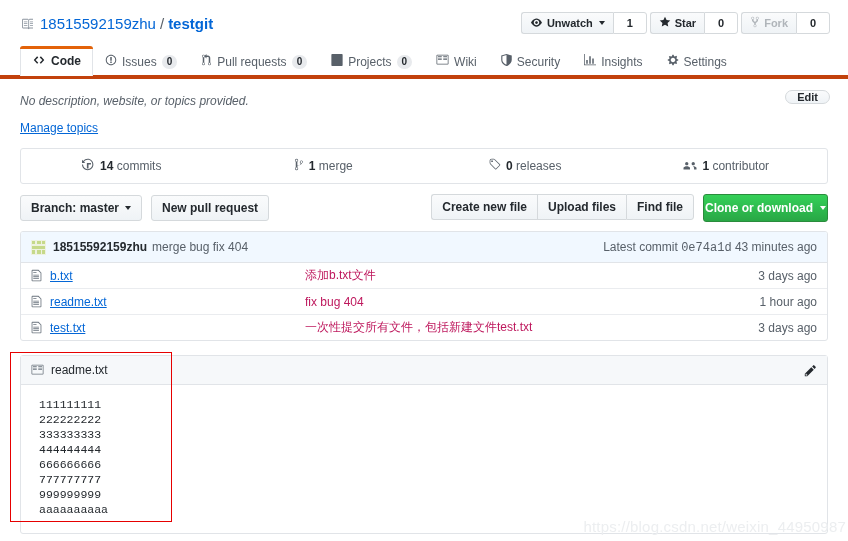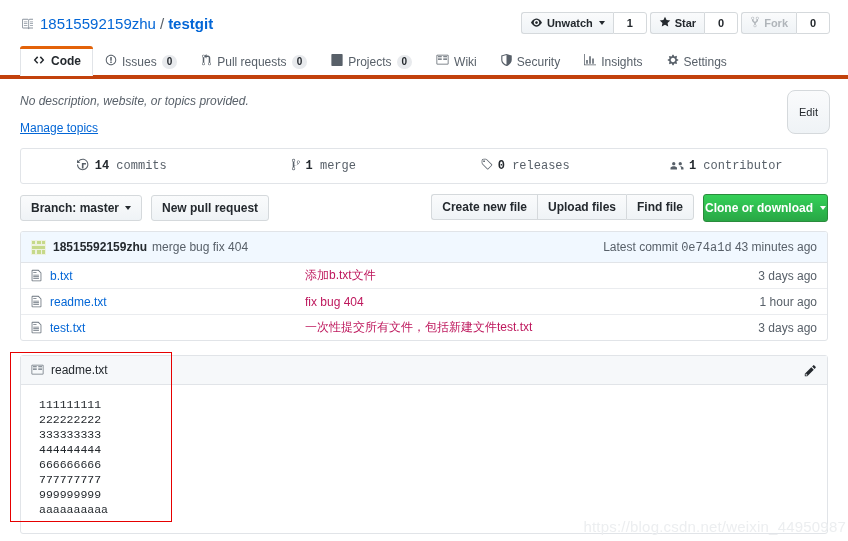--- a/index.html
+++ b/index.html
@@ -175,35 +175,34 @@
     cursor: pointer;
   }
   .edit-btn {
     position: absolute;
     right: 18px;
     top: 11px;
     background: linear-gradient(#fafbfc, #eff3f6);
     border: 1px solid #d5d9dc;
     border-radius: 8px;
     font-size: 11px;
-    font-weight: normal;
-    color: #24292e;
-    padding: 15px 11px;
+    font-weight: bold;
+    color: #24292e;
+    padding: 0 11px;
     cursor: pointer;
   }
 
   
   .stats-bar {
     margin: 13px 20px 0 20px;
     border: 1px solid #e1e4e8;
     border-radius: 3px;
     display: flex;
     height: 34px;
     background: #fff;
-    font-family: Liberation Mono, monospace;
   }
   .stat {
     flex: 1;
     display: flex;
     align-items: center;
     justify-content: center;
     gap: 5px;
     font-size: 12px;
     color: #586069;
     cursor: pointer;
@@ -309,20 +308,21 @@
     font-size: 12px;
   }
   .file-row:last-child { border-bottom: none; }
   .file-icon { margin-right: 8px; display: inline-flex; color: #6a737d; flex: none; }
   .file-name {
     color: #0366d6;
     width: 255px;
     overflow: hidden;
     white-space: nowrap;
     cursor: pointer;
+    text-decoration: underline;
   }
   .file-msg {
     color: #be185d;
     flex: 1;
     overflow: hidden;
     white-space: nowrap;
   }
   .file-age { color: #586069; white-space: nowrap; }
 
   

